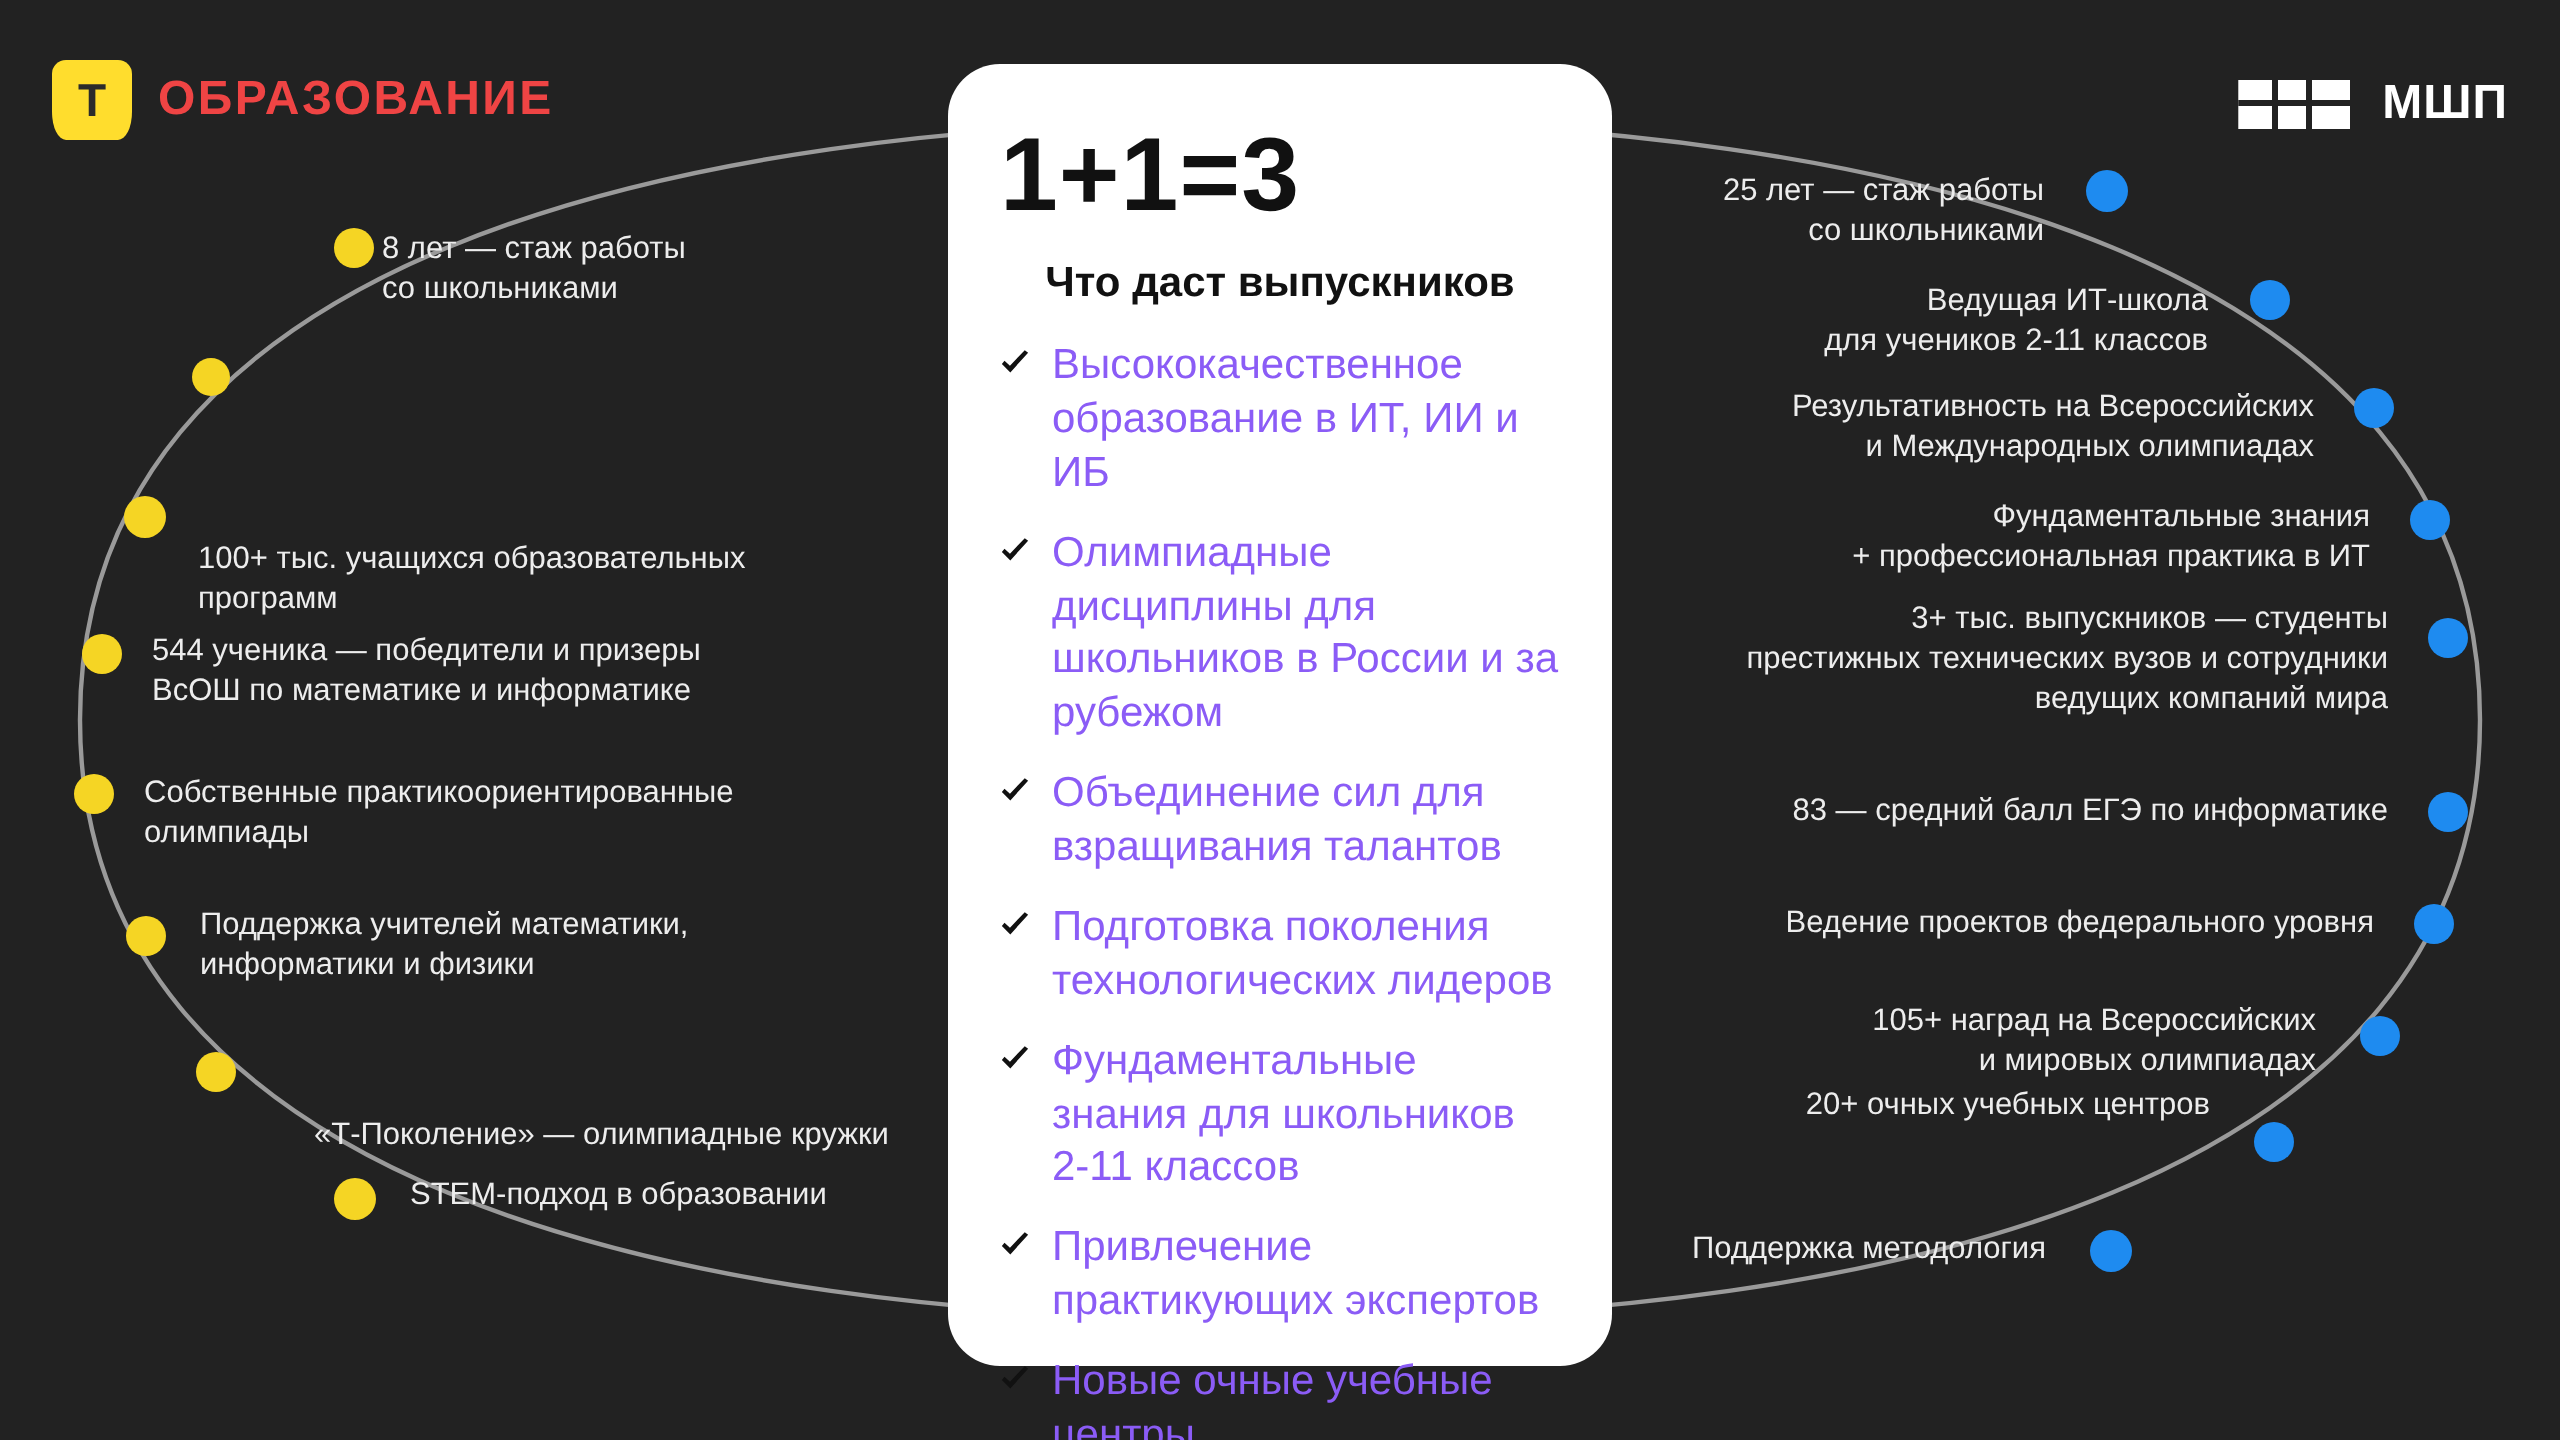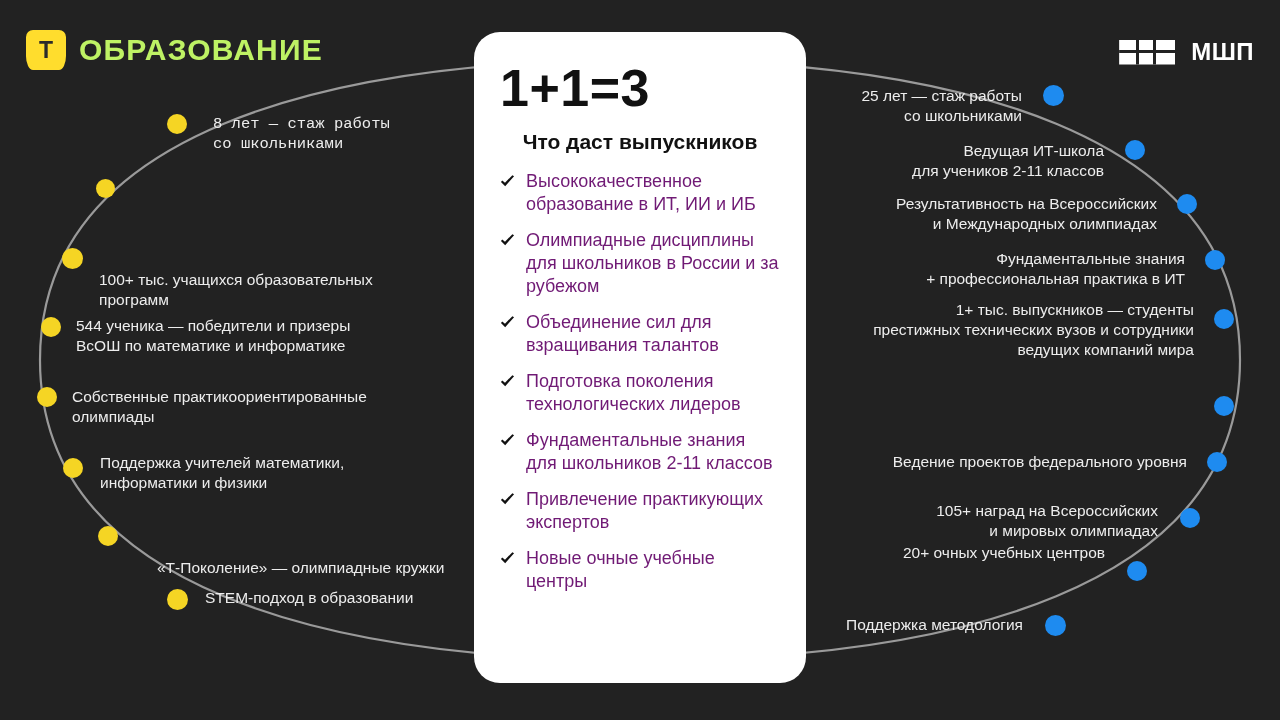--- a/index.html
+++ b/index.html
@@ -25,21 +25,21 @@
     border-radius: 7px 7px 7px 7px / 7px 7px 14px 14px;
     position: relative;
     display: flex; align-items: center; justify-content: center;
   }
   .t-shield span {
     font-size: 23px; font-weight: bold; color: #2b2b2b;
     font-family: "Liberation Sans", sans-serif;
     line-height: 1;
   }
   .brand-left .brand-text {
-    color: #bef264; font-size: 30px; font-weight: bold;
+    color: #ef4444; font-size: 24px; font-weight: bold;
     letter-spacing: 1.2px;
   }
   .brand-right {
     position: absolute; right: 26px; top: 38px;
     display: flex; align-items: center; gap: 16px;
   }
   .mshp-mark {
     width: 56px; height: 25px;
     background: #ffffff;
     position: relative;
@@ -79,21 +79,21 @@
   .card-list { list-style: none; }
   .card-list li {
     display: flex; align-items: flex-start; gap: 11px;
     margin-bottom: 13px;
   }
   .check {
     flex: 0 0 auto; width: 15px; height: 15px; margin-top: 4px;
     color: #111;
   }
   .card-list .txt {
-    font-size: 18px; line-height: 1.28; color: #701a75;
+    font-size: 21px; line-height: 1.28; color: #8b5cf6;
   }
   
   .label {
     position: absolute;
     font-size: 15.5px;
     line-height: 1.28;
     color: #ededed;
     white-space: pre-line;
   }
   .label.left  { text-align: left; }
@@ -201,21 +201,21 @@
 
   <div class="node y" style="left:167px; top:114px; width:20px; height:20px;"></div>
   <div class="node y" style="left:96px; top:179px; width:19px; height:19px;"></div>
   <div class="node y" style="left:62px; top:248px; width:21px; height:21px;"></div>
   <div class="node y" style="left:41px; top:317px; width:20px; height:20px;"></div>
   <div class="node y" style="left:37px; top:387px; width:20px; height:20px;"></div>
   <div class="node y" style="left:63px; top:458px; width:20px; height:20px;"></div>
   <div class="node y" style="left:98px; top:526px; width:20px; height:20px;"></div>
   <div class="node y" style="left:167px; top:589px; width:21px; height:21px;"></div>
 
-  <div class="label left" style="left:213px; top:115px;font-family:Liberation Mono, monospace;">8 лет — стаж работы
+  <div class="label left" style="left:191px; top:115px;">8 лет — стаж работы
 со школьниками</div>
   <div class="label left" style="left:99px; top:247px;margin-top:23px;">100+ тыс. учащихся образовательных
 программ</div>
   <div class="label left" style="left:76px; top:316px;">544 ученика — победители и призеры
 ВсОШ по математике и информатике</div>
   <div class="label left" style="left:72px; top:387px;">Собственные практикоориентированные
 олимпиады</div>
   <div class="label left" style="left:100px; top:453px;">Поддержка учителей математики,
 информатики и физики</div>
   <div class="label left" style="left:133px; top:558px;margin-left:24px;">«Т-Поколение» — олимпиадные кружки</div>
@@ -233,22 +233,23 @@
   <div class="node b" style="left:1045px; top:615px; width:21px; height:21px;"></div>
 
   <div class="label right" style="right:258px; top:86px;">25 лет — стаж работы
 со школьниками</div>
   <div class="label right" style="right:176px; top:141px;">Ведущая ИТ-школа
 для учеников 2-11 классов</div>
   <div class="label right" style="right:123px; top:194px;">Результативность на Всероссийских
 и Международных олимпиадах</div>
   <div class="label right" style="right:95px; top:249px;margin-left:44px;">Фундаментальные знания
 + профессиональная практика в ИТ</div>
-  <div class="label right" style="right:86px; top:300px;">1+ тыс. выпускников — студенты
+  <div class="label right" style="right:86px; top:300px;">3+ тыс. выпускников — студенты
 престижных технических вузов и сотрудники
 ведущих компаний мира</div>
+  <div class="label right" style="right:86px; top:396px;">83 — средний балл ЕГЭ по информатике</div>
   <div class="label right" style="right:93px; top:452px;">Ведение проектов федерального уровня</div>
   <div class="label right" style="right:122px; top:501px;">105+ наград на Всероссийских
 и мировых олимпиадах</div>
   <div class="label right" style="right:175px; top:543px;">20+ очных учебных центров</div>
   <div class="label right" style="right:257px; top:615px;">Поддержка методология</div>
 
 </div>
 
 </body></html>

